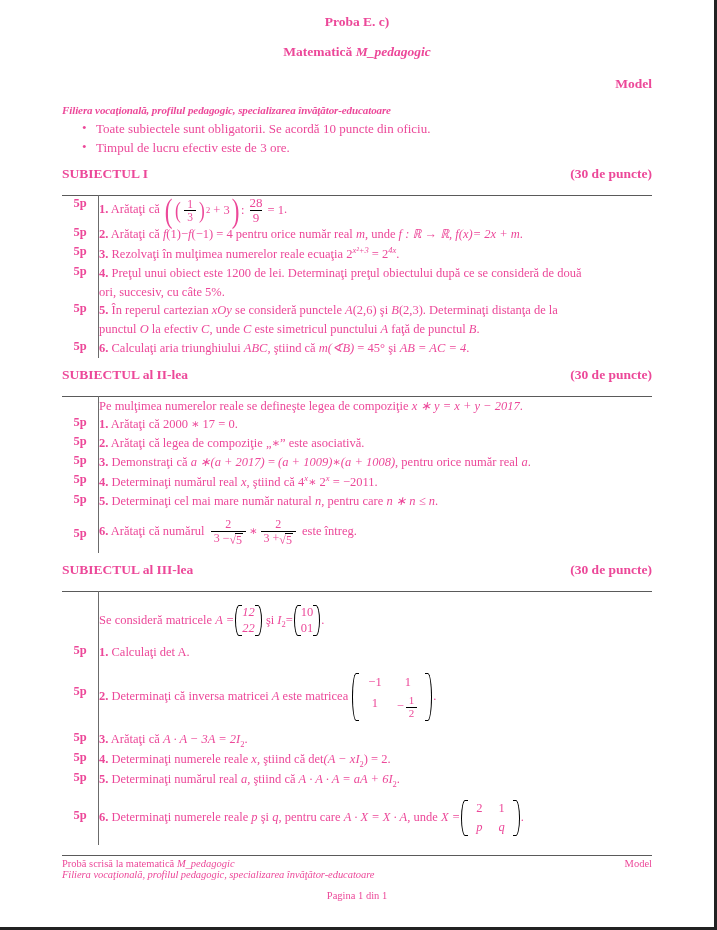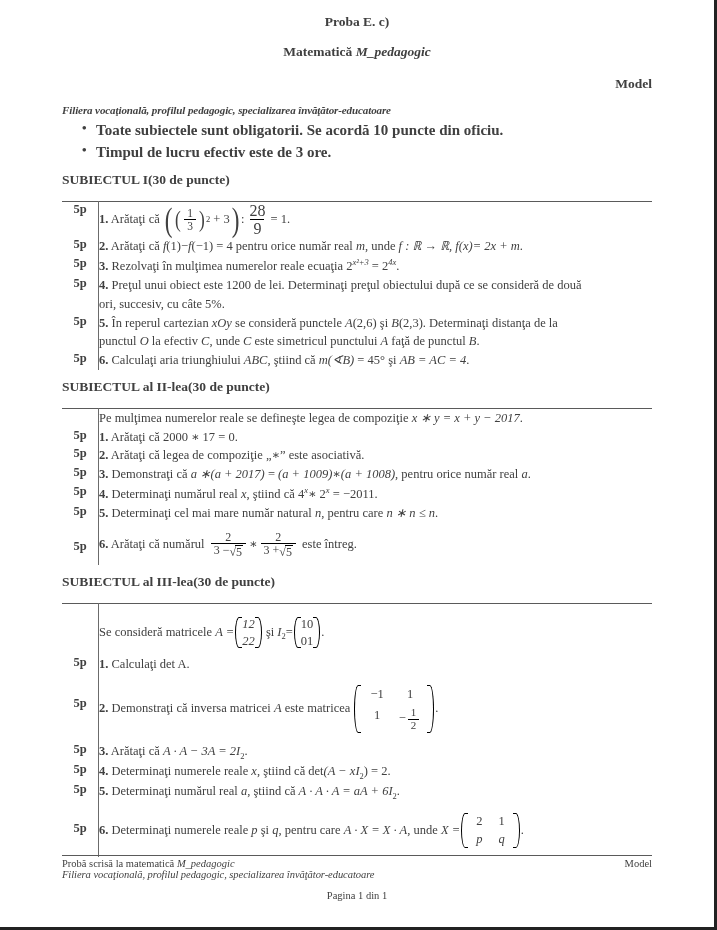--- a/index.html
+++ b/index.html
@@ -9,21 +9,21 @@
   }
   .page {
     position: relative;
     width: 717px;
     height: 930px;
     background: #ffffff;
     box-sizing: border-box;
     border-right: 3px solid #222222;
     border-bottom: 3px solid #222222;
     font-family: "Liberation Serif", "DejaVu Serif", serif;
-    color: #404040;
+    color: #ec4899;
     overflow: hidden;
   }
   .inner {
     position: absolute;
     left: 62px;
     top: 10px;
     width: 590px;
   }
 
   
@@ -48,38 +48,38 @@
     font-size: 11px;
     margin-top: 12px;
     letter-spacing: -0.1px;
   }
   ul.notes {
     margin: 4px 0 0 0;
     padding-left: 20px;
     list-style: none;
   }
   ul.notes li {
-    font-weight: bold;
-    font-size: 15px;
+    font-weight: normal;
+    font-size: 13px;
     line-height: 1.42;
     position: relative;
     padding-left: 14px;
   }
   ul.notes li:before {
     content: "\2022";
     position: absolute;
     left: 0;
     top: -1px;
     font-size: 13px;
   }
 
   
   .sect-head {
     display: flex;
-    justify-content: flex-start;
+    justify-content: space-between;
     align-items: baseline;
     font-weight: bold;
     font-size: 13.5px;
     margin-top: 9px;
   }
   .sect-head .pts { font-weight: bold; }
 
   
   table.probs {
     width: 100%;
@@ -118,21 +118,21 @@
     vertical-align: middle;
     white-space: nowrap;
   }
   .frac {
     display: inline-flex;
     flex-direction: column;
     align-items: center;
     vertical-align: middle;
     margin: 0 2px;
     line-height: 1.08;
-    font-size: 16px;
+    font-size: 13px;
   }
   .frac .nu { padding: 0 3px; }
   .frac .de { padding: 0 3px; border-top: 1px solid #000; }
   sup.sp { font-size: 8.5px; vertical-align: super; font-style: italic; }
   sup.spr { font-size: 8.5px; vertical-align: super; font-style: normal; }
   sub.sbr { font-size: 8.5px; vertical-align: sub; font-style: normal; }
   .matrix {
     display: inline-flex;
     align-items: center;
     vertical-align: middle;
@@ -457,21 +457,21 @@
         <td class="bcol">
           <span class="num">1.</span>
           <span>Calculaţi</span>
           <span><span>det A</span></span><span>.</span>
         </td>
       </tr>
       <tr>
         <td class="pcol" style="padding-top:22px">5p</td>
         <td class="bcol" style="padding-top:10px;padding-bottom:8px">
           <span class="num">2.</span>
-          <span>Demonstraţi că inversa matricei</span>
+          <span>Determinaţi că inversa matricei</span>
           <span class="m">A</span>
           <span>este matricea</span>
           <span class="matrix">
                 <span class="pl"></span>
                 <table>
                   <tbody>
                     <tr>
                       <td style="font-style:normal;padding:2px 9px">−1</td>
                       <td style="font-style:normal;padding:2px 9px">1</td>
                     </tr>

